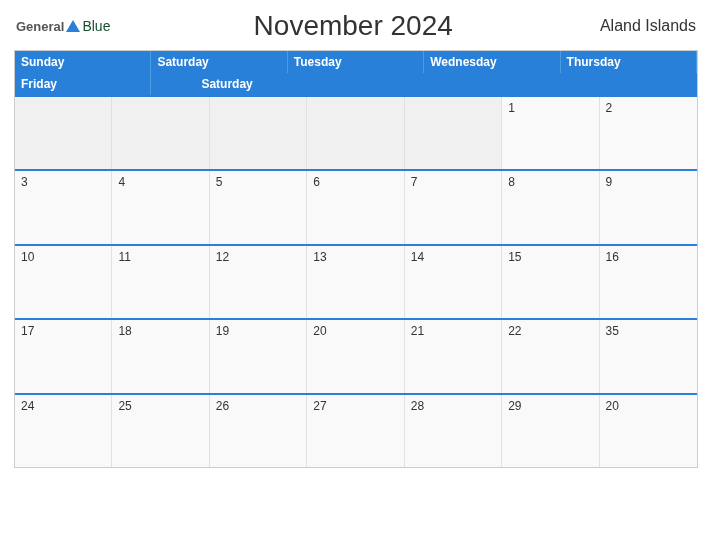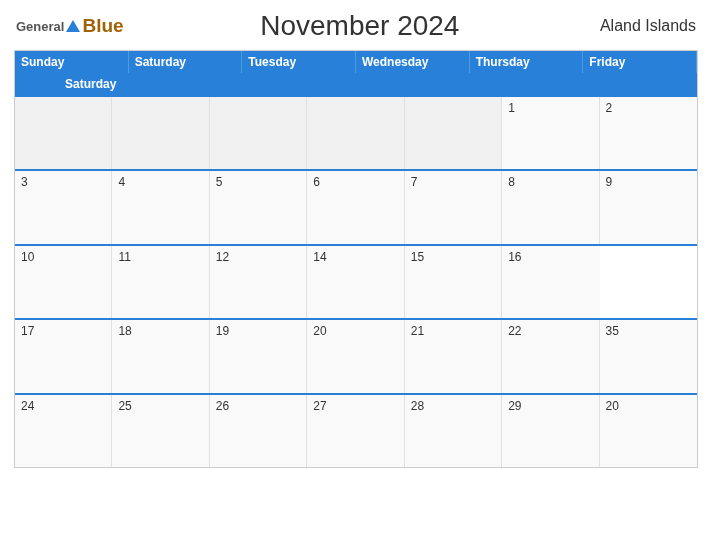--- a/index.html
+++ b/index.html
@@ -28,23 +28,23 @@
       display: flex;
       align-items: center;
       font-size: 13px;
     }
     .logo-general {
       color: #555;
       font-size: 13px;
       font-weight: bold;
     }
     .logo-blue {
-      color: #a16207;
-      font-size: 19px;
-      font-weight: bold;
+      color: #14532d;
+      font-size: 14px;
+      font-weight: normal;
     }
     .logo-triangle {
       width: 0;
       height: 0;
       border-left: 7px solid transparent;
       border-right: 7px solid transparent;
       border-bottom: 12px solid #2980d9;
       margin-left: 2px;
       margin-right: 2px;
       display: inline-block;
@@ -63,21 +63,21 @@
       min-width: 100px;
     }
     .calendar {
       flex: 1;
       display: flex;
       flex-direction: column;
       border: 1px solid #ccc;
     }
     .cal-header-row {
       display: grid;
-      grid-template-columns: repeat(6, 1fr);
+      grid-template-columns: repeat(5, 1fr);
       background: #2980d9;
     }
     .cal-header-cell {
       color: #fff;
       font-size: 12px;
       font-weight: bold;
       padding: 4px 6px;
       text-align: left;
       border-right: 1px solid #4a9de0;
     }
@@ -177,20 +177,23 @@
         <div class="cal-cell">
           <span class="day-num">10</span>
         </div>
         <div class="cal-cell">
           <span class="day-num">11</span>
         </div>
         <div class="cal-cell">
           <span class="day-num">12</span>
         </div>
         <div class="cal-cell">
+          <span class="day-num">13</span>
+        </div>
+        <div class="cal-cell">
           <span class="day-num">14</span>
         </div>
         <div class="cal-cell">
           <span class="day-num">15</span>
         </div>
         <div class="cal-cell">
           <span class="day-num">16</span>
         </div>
       </div>
       <div class="cal-week">

